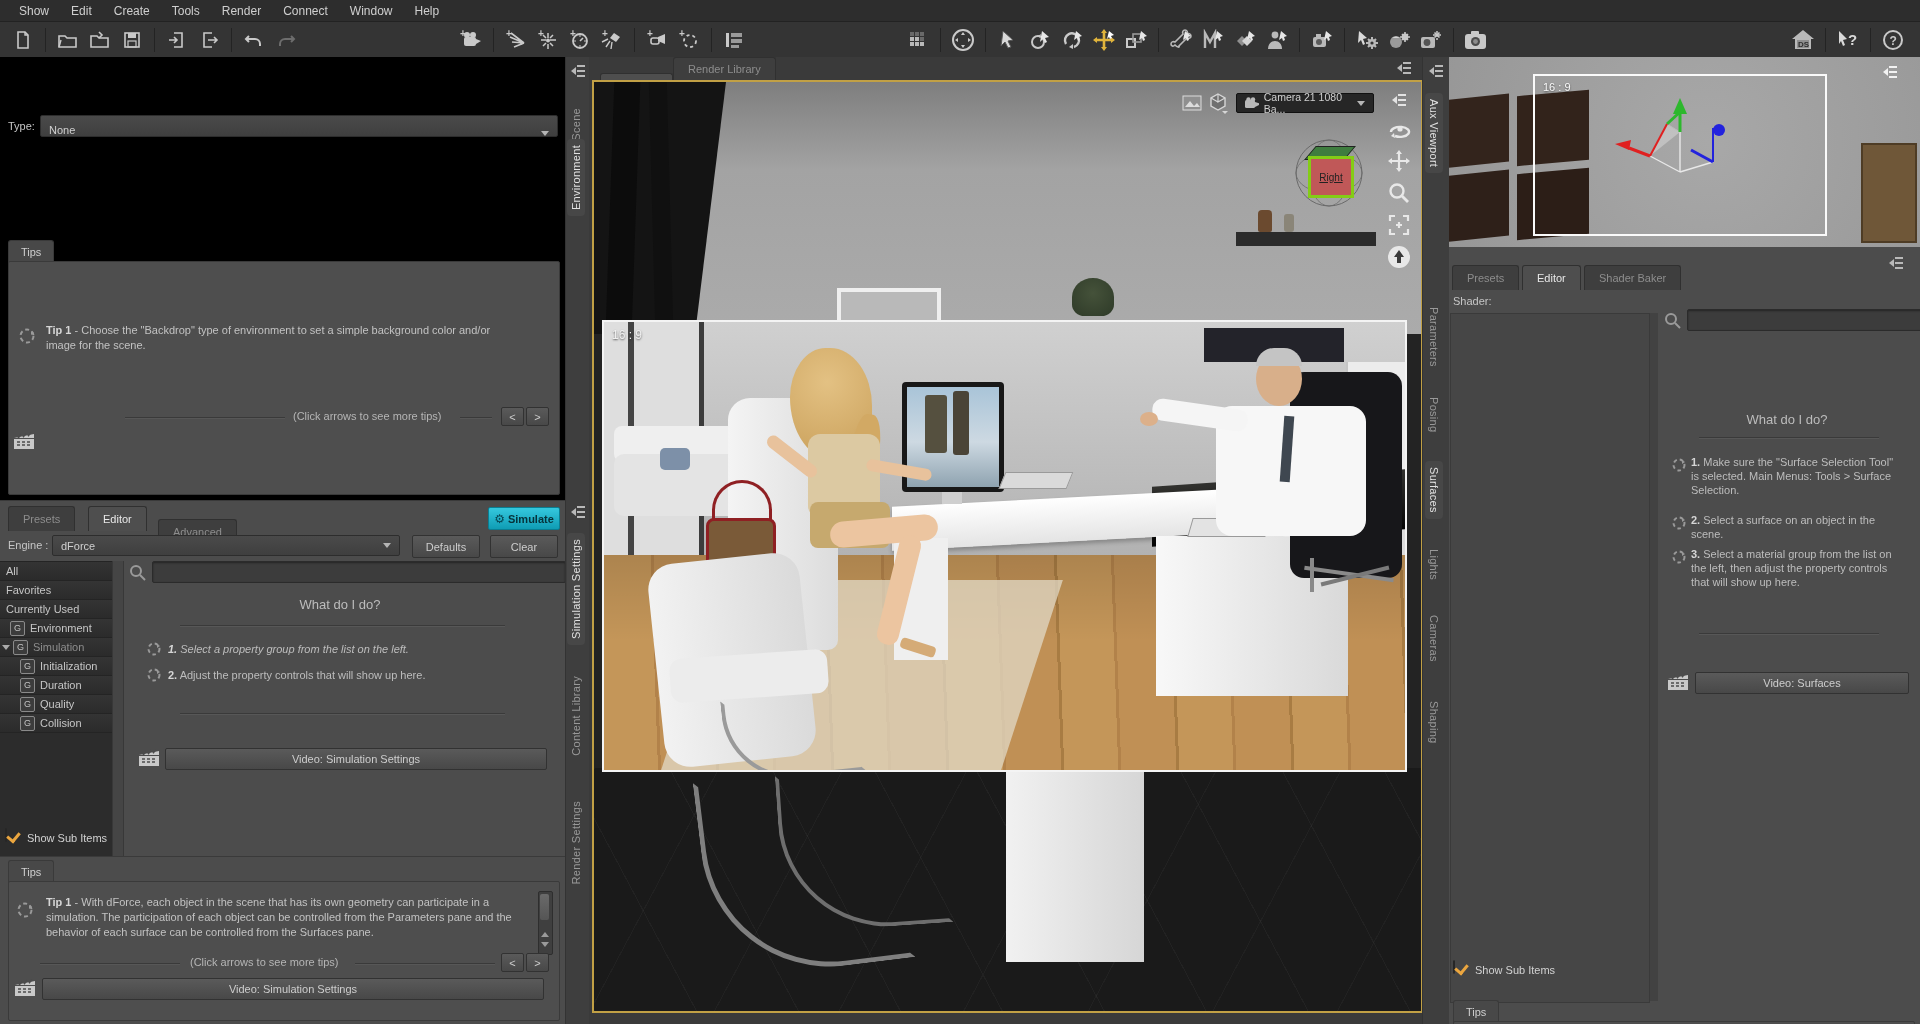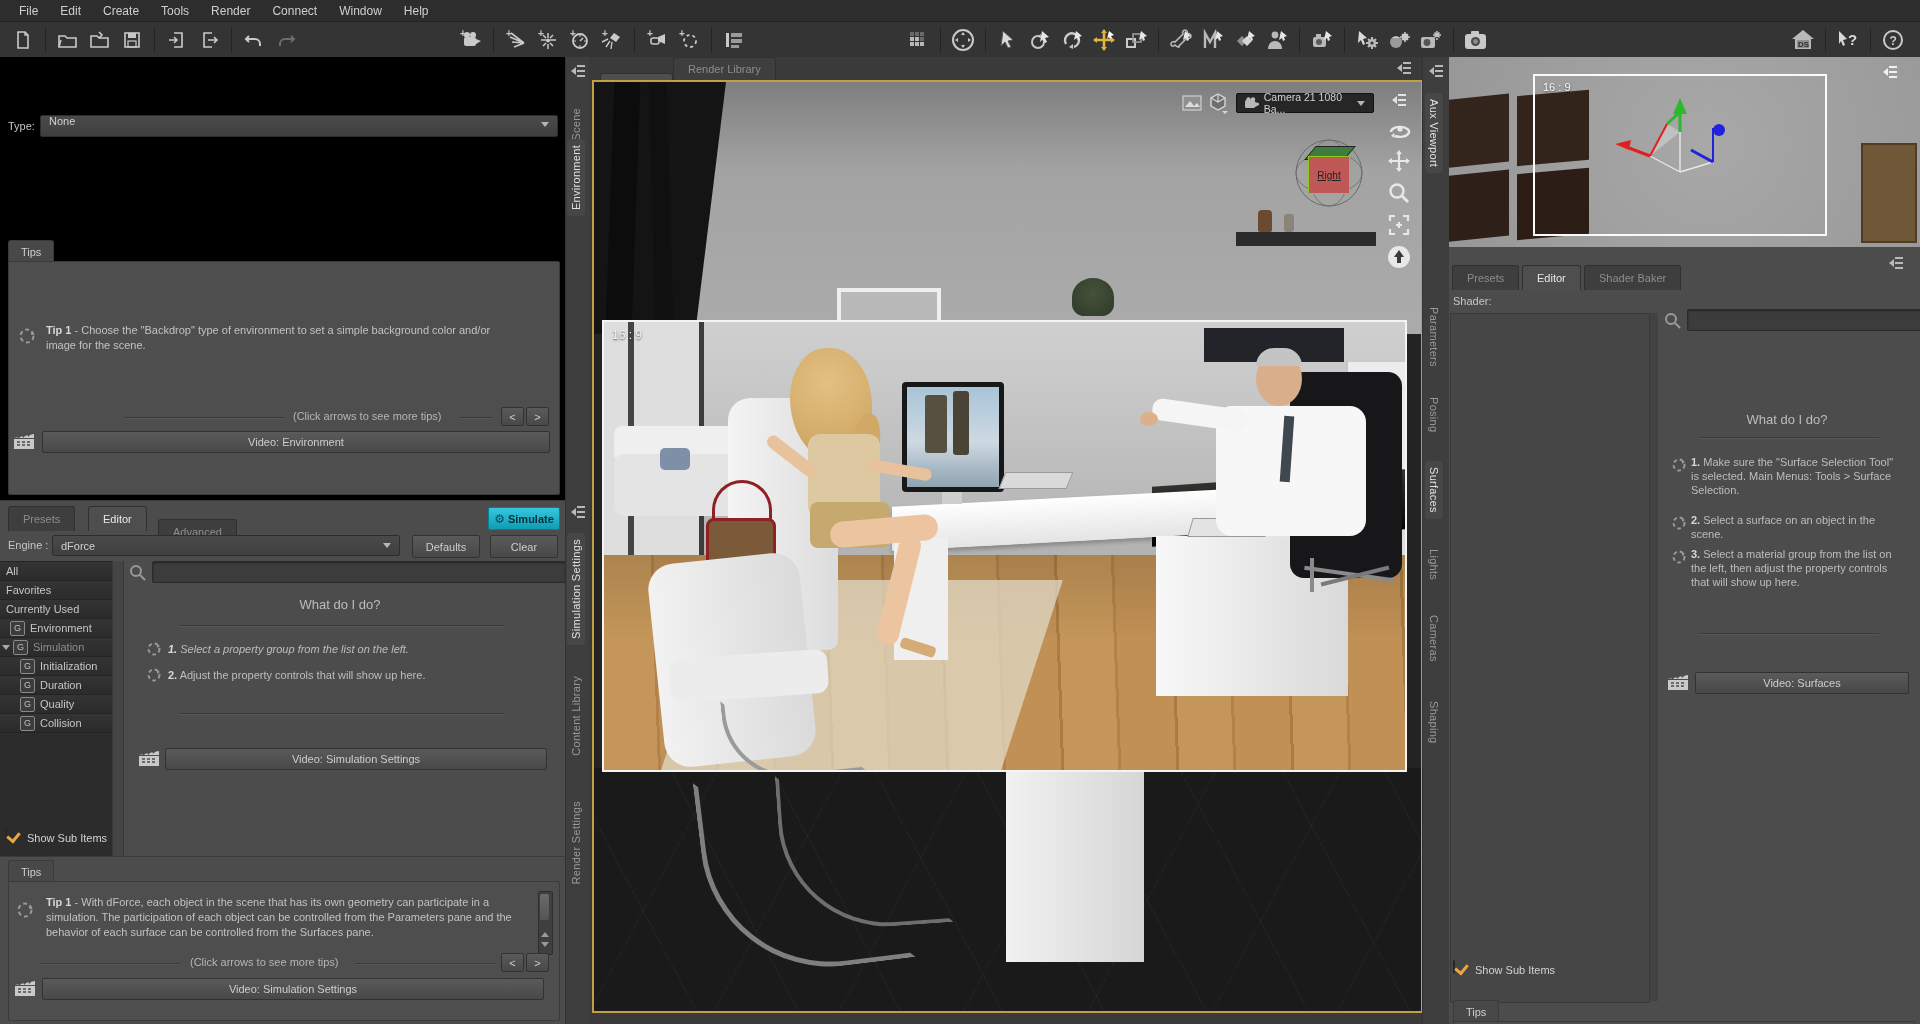--- a/index.html
+++ b/index.html
@@ -17,21 +17,21 @@
   .tbi{width:26px;height:26px;display:flex;align-items:center;justify-content:center;}
   .tbsep{width:1px;height:24px;background:#232323;margin:0 3px;}
   svg{display:block;}
   
   .grpbox{position:absolute;border:1px solid #3a3a3a;background:#4e4e4e;border-radius:2px;}
   .grptab{position:absolute;height:22px;padding:0 12px;background:#484848;border:1px solid #3a3a3a;
           border-bottom:none;border-radius:3px 3px 0 0;display:flex;align-items:center;color:#cfcfcf;}
   .btn{background:linear-gradient(#5a5a5a,#484848);border:1px solid #323232;border-radius:2px;
        color:#cdcdcd;display:flex;align-items:center;justify-content:center;font-size:11px;}
   .ddl{background:linear-gradient(#4a4a4a,#3f3f3f);border:1px solid #2d2d2d;border-radius:2px;
-       color:#d0d0d0;display:flex;align-items:center;padding:9px 8px;box-sizing:border-box;}
+       color:#d0d0d0;display:flex;align-items:center;padding:0 8px;box-sizing:border-box;}
   .caret{width:0;height:0;border-left:4px solid transparent;border-right:4px solid transparent;
          border-top:5px solid #b5b5b5;margin-left:auto;}
   .tab{position:absolute;height:24px;padding:0 14px;display:flex;align-items:center;
        background:#3e3e3e;border:1px solid #303030;border-bottom:none;border-radius:3px 3px 0 0;
        color:#8d8d8d;}
   .tab.active{background:#4e4e4e;color:#e8e8e8;}
   .sunken{background:#3c3c3c;border:1px solid #2b2b2b;border-radius:2px;box-shadow:inset 0 1px 2px rgba(0,0,0,.4);}
   .hr{position:absolute;height:1px;background:#3a3a3a;box-shadow:0 1px 0 #575757;}
   .helpTitle{position:absolute;color:#bcbcbc;font-size:13px;text-align:center;}
   .stepB{font-weight:bold;color:#d6d6d6;}
@@ -57,21 +57,21 @@
             border:2px solid #c1a045;overflow:hidden;}
   .frame169{position:absolute;left:8px;top:238px;width:801px;height:448px;border:2px solid #f4f4f4;
             overflow:hidden;background:#b5b5b5;}
   .vptool{width:26px;height:26px;display:flex;align-items:center;justify-content:center;margin-bottom:6px;}
 </style>
 </head>
 <body>
 <div class="app">
 
 <div class="menubar">
-  <span class="menuitem">File</span>
+  <span class="menuitem">Show</span>
   <span class="menuitem">Edit</span>
   <span class="menuitem">Create</span>
   <span class="menuitem">Tools</span>
   <span class="menuitem">Render</span>
   <span class="menuitem">Connect</span>
   <span class="menuitem">Window</span>
   <span class="menuitem">Help</span>
 </div>
 
 <div class="toolbar">
@@ -403,23 +403,20 @@
   <span class="abs filmic" style="left:13px;top:375px;">
         <svg width="22" height="19">
           <rect x="1" y="7" width="20" height="10" fill="#c9c9c9"></rect>
           <path d="M1 6l20-4v4z" fill="#c9c9c9"></path>
           <g stroke="#4c4c4c" stroke-width="1.5">
             <path d="M5 6.2l3-4M10 5.2l3-4M15 4.2l3-4"></path>
             <path d="M4 10h14M4 13h14" stroke-dasharray="3 2"></path>
           </g>
         </svg>
       </span>
-  <div class="btn abs" style="left:42px;top:374px;width:506px;height:20px;">
-        <span>Video: Environment</span>
-      </div>
 </div>
 
 <div class="abs" style="left:0;top:500px;width:565px;height:356px;background:#4c4c4c;border-top:1px solid #3a3a3a;">
   <div class="tab" style="left:8px;top:5px;">
         <span>Presets</span>
       </div>
   <div class="tab active" style="left:88px;top:5px;">
         <span>Editor</span>
       </div>
   <div class="tab" style="left:158px;top:5px;margin-top:13px;">
@@ -724,21 +721,21 @@
         </svg>
       </span>
 
   <div class="abs" style="left:700px;top:56px;width:70px;height:70px;">
     <svg width="70" height="70" style="position:absolute;left:0;top:0;">
           <ellipse cx="35" cy="35" rx="33" ry="20" fill="none" stroke="#777" stroke-width="1"></ellipse>
           <ellipse cx="35" cy="35" rx="20" ry="33" fill="none" stroke="#777" stroke-width="1"></ellipse>
           <circle cx="35" cy="35" r="33" fill="none" stroke="#6a6a6a" stroke-width="1"></circle>
         </svg>
     <div class="abs" style="left:16px;top:8px;width:38px;height:12px;background:#3f7d3f;transform:skewX(-40deg);border:1px solid #222;"></div>
-    <div class="abs" style="left:14px;top:18px;width:40px;height:36px;background:#c05858;border:1px solid #84cc16;display:flex;align-items:center;justify-content:center;">
+    <div class="abs" style="left:14px;top:18px;width:40px;height:36px;background:#c05858;border:3px solid #84cc16;display:flex;align-items:center;justify-content:center;">
       <span style="color:#222;font-size:10px;text-decoration:underline;">Right</span>
     </div>
   </div>
 
   <div class="abs" style="left:792px;top:34px;width:30px;">
     <span class="vptool">
           <svg width="24" height="22">
             <path d="M4 14a9 5 0 1 1 4 4" fill="none" stroke="#e8e8e8" stroke-width="2.4"></path>
             <path d="M8 20l-4-2 3-3z" fill="#e8e8e8"></path>
             <circle cx="13" cy="11" r="2.6" fill="#e8e8e8"></circle>

